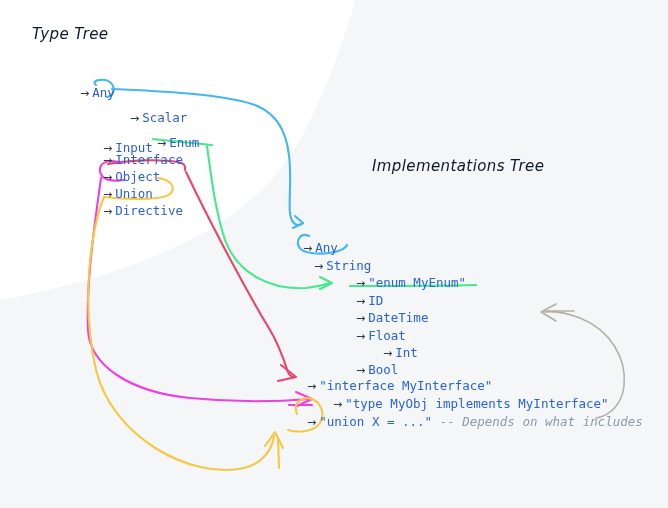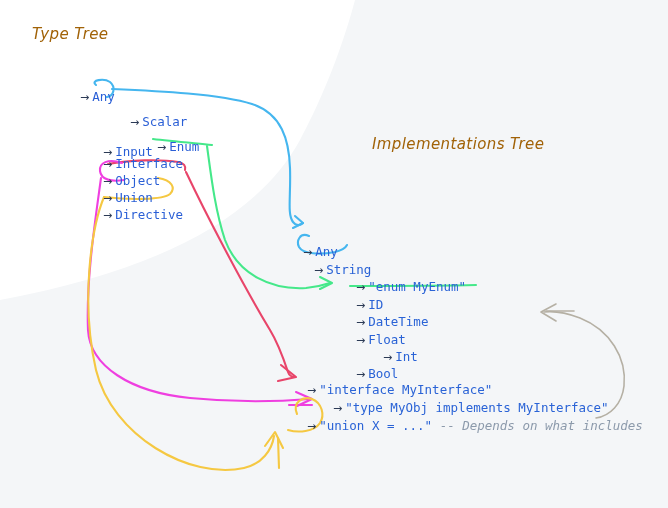--- a/index.html
+++ b/index.html
@@ -25,36 +25,36 @@
     position: absolute;
     left: 0; top: 0;
     width: 668px; height: 508px;
     pointer-events: none;
   }
   .section-title {
     position: absolute;
     font-family: "DejaVu Sans", sans-serif;
     font-style: italic;
     font-size: 15px;
-    color: #a16207;
+    color: #0f172a;
     letter-spacing: 0.4px;
     white-space: nowrap;
   }
   #type-tree-title { left: 32px; top: 25px; }
-  #impl-tree-title { left: 372px; top: 135px; }
+  #impl-tree-title { left: 372px; top: 157px; }
 
   .tree {
     position: absolute;
   }
   .tree-node {
     position: absolute;
     white-space: nowrap;
     font-family: "DejaVu Sans Mono", monospace;
     font-size: 12.5px;
-    line-height: 24px;
+    line-height: 16px;
     color: #2a5fd6;
   }
   .tree-node .arrow {
     color: #2b3a55;
     font-family: "DejaVu Sans", sans-serif;
     font-size: 11px;
     padding-right: 3px;
   }
   .tree-node .comment {
     color: #8c9aab;

